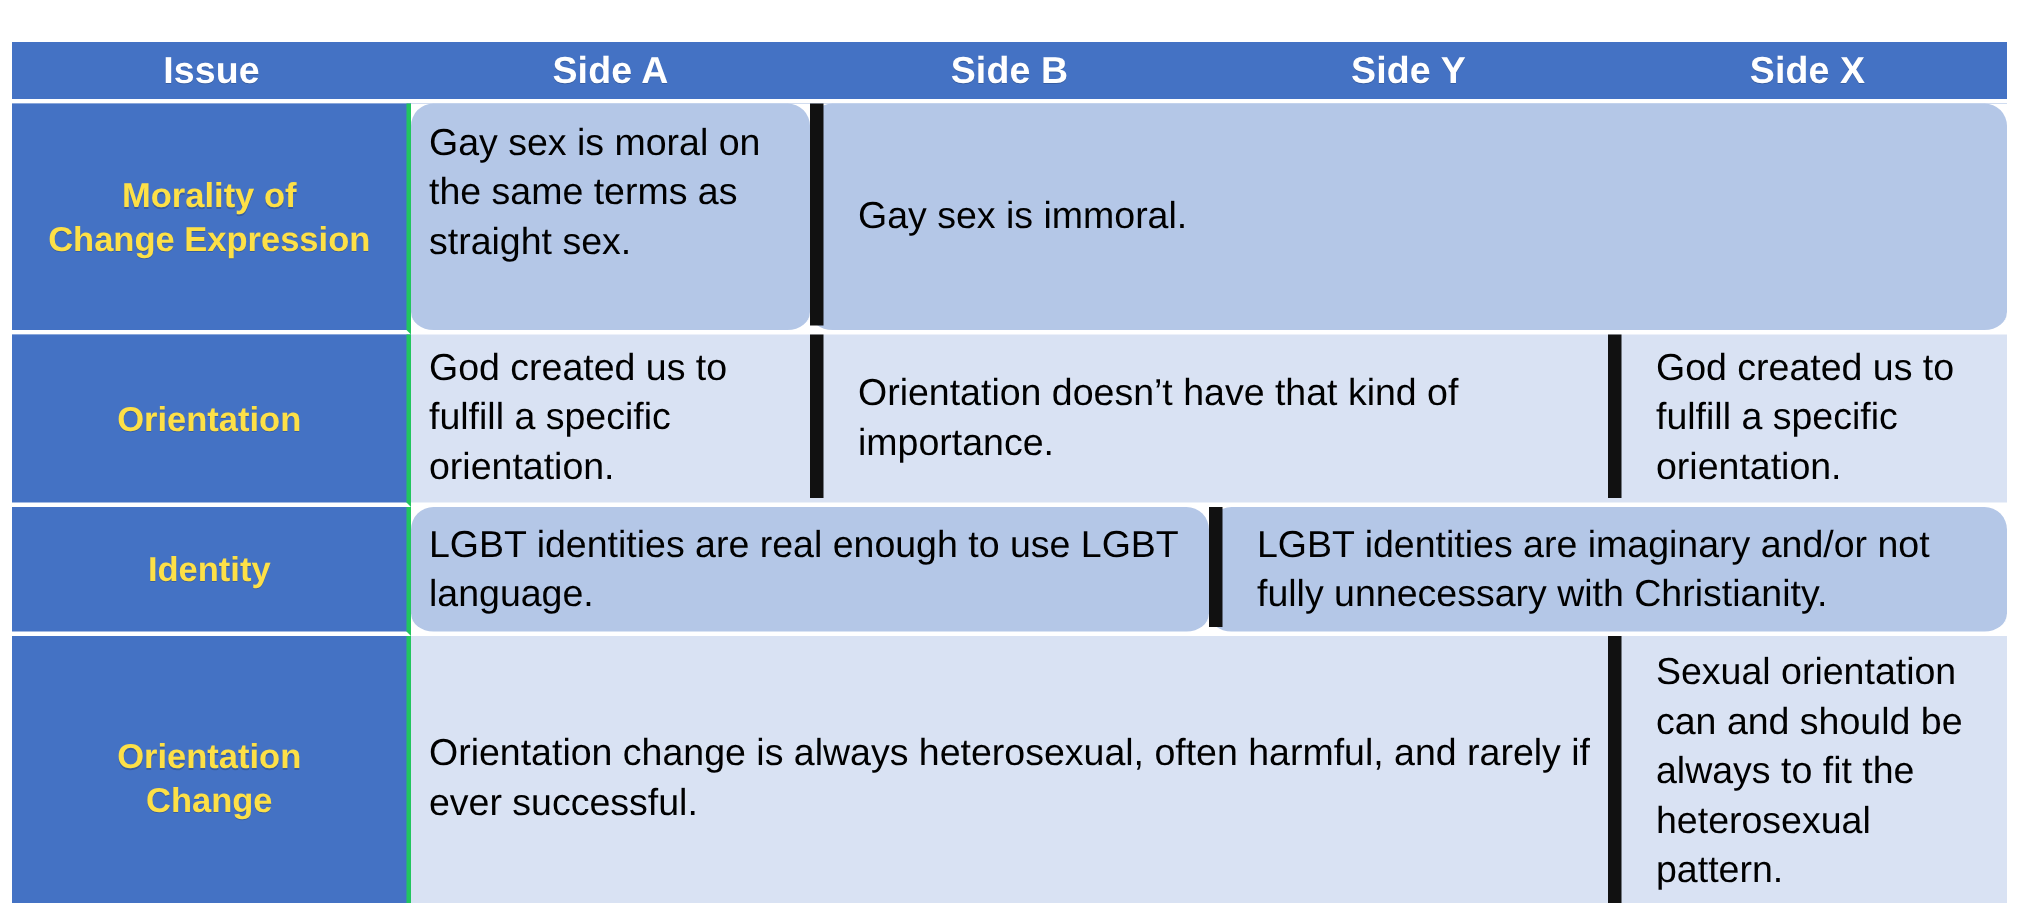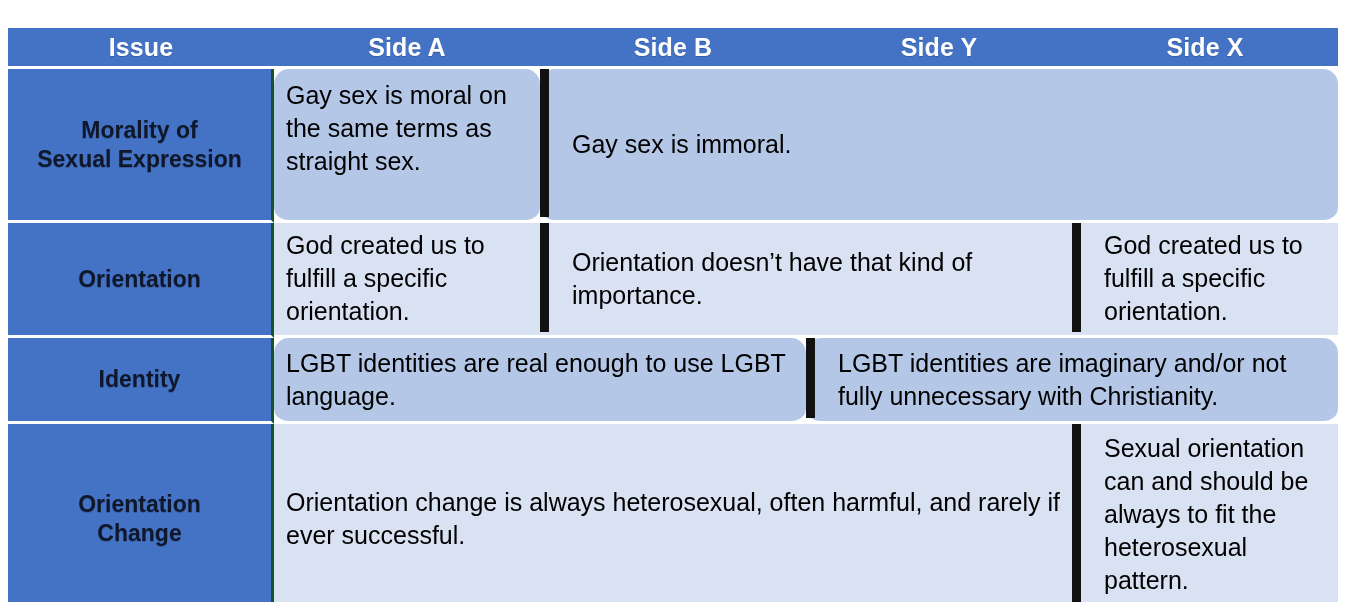--- a/index.html
+++ b/index.html
@@ -26,29 +26,29 @@
     vertical-align:middle;
     height:38px;
     padding:0 4px;
     border-bottom:3px solid #ffffff;
     letter-spacing:.1px;
     text-shadow:0 1px 0 rgba(0,0,0,.18);
   }
   
   td.issue-cell{
     background:#4472C4;
-    color:#0f172a;
+    color:#fde047;
     font-weight:bold;
     font-size:23px;
     line-height:1.26;
     text-align:center;
     vertical-align:middle;
     padding:2px 8px;
     border-bottom:3px solid #ffffff;
-    border-right:3px solid #14532d;
+    border-right:3px solid #22c55e;
     text-shadow:0 1px 0 rgba(0,0,0,.18);
   }
   
   td.body-cell{
     font-size:25px;
     line-height:1.32;
     color:#000000;
     text-align:left;
     vertical-align:middle;
     padding:4px 10px 4px 12px;
@@ -99,21 +99,21 @@
         <th>Side B</th>
         <th>Side Y</th>
         <th>Side X</th>
       </tr>
     </thead>
     <tbody>
 
       <tr id="row-morality" class="shade-dark" style="height:154px">
         <td class="issue-cell">
           <span>Morality of</span><br>
-          <span>Sexual Expression</span>
+          <span>Change Expression</span>
         </td>
         <td class="body-cell cell-a" colspan="1">Gay sex is moral on the same terms as straight sex.</td>
         <td class="body-cell cell-b divider-left" colspan="3">Gay sex is immoral.</td>
       </tr>
 
       <tr id="row-orientation" class="shade-light" style="height:115px">
         <td class="issue-cell">Orientation</td>
         <td class="body-cell cell-a" colspan="1">God created us to fulfill a specific orientation.</td>
         <td class="body-cell cell-b divider-left" colspan="2">Orientation doesn’t have that kind of importance.</td>
         <td class="body-cell cell-x divider-left" colspan="1">God created us to fulfill a specific orientation.</td>

